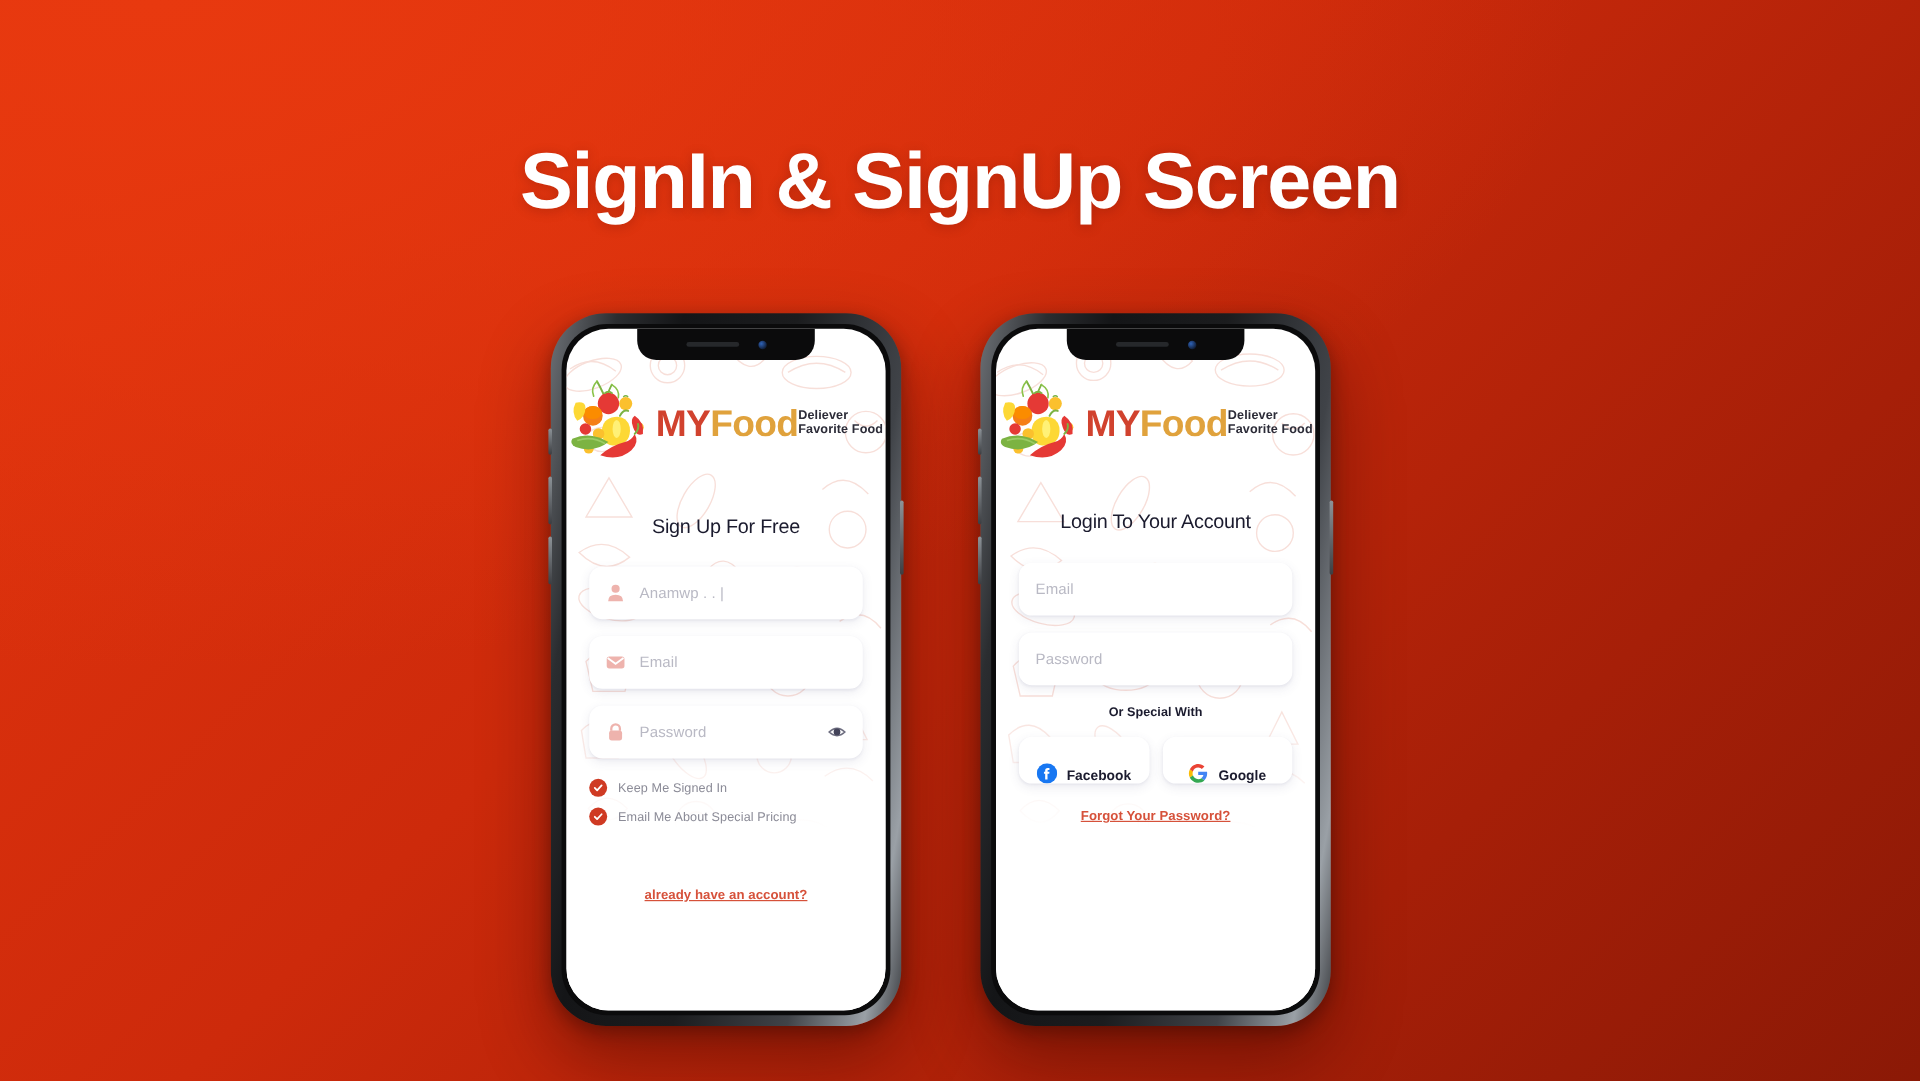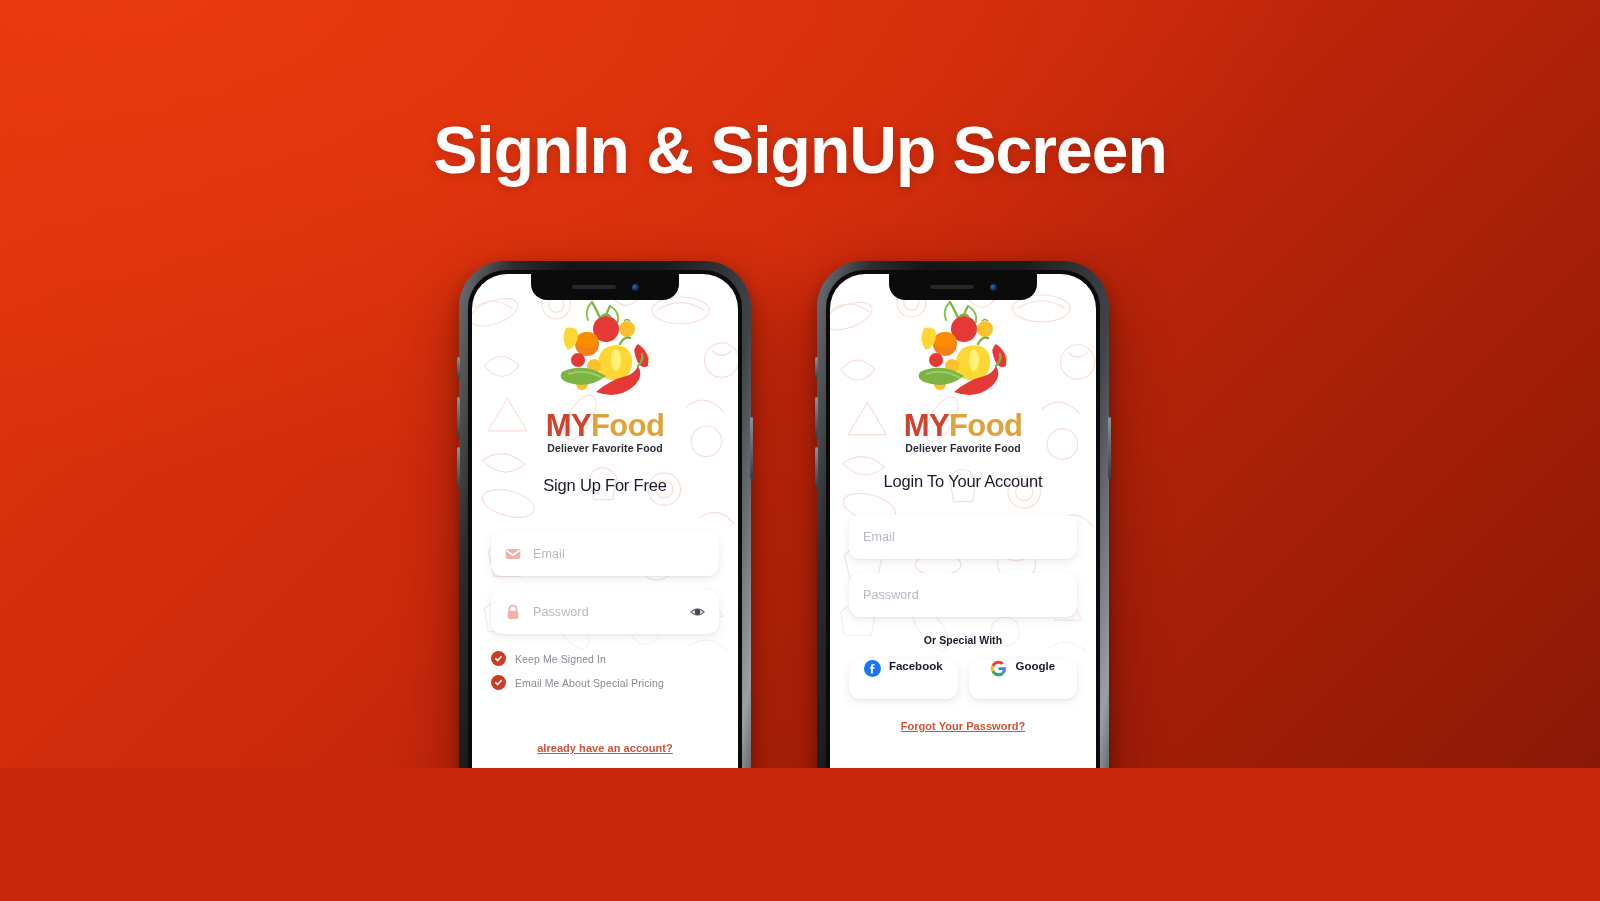--- a/index.html
+++ b/index.html
@@ -8,21 +8,21 @@
     width: 1600px;
     height: 901px;
     overflow: hidden;
     font-family: "Liberation Sans", sans-serif;
     background: #c8290c;
   }
 
   .stage {
     position: relative;
     width: 1600px;
-    height: 768px;
+    height: 901px;
     background:
       radial-gradient(120% 100% at 8% 0%, #e8390f 0%, rgba(232,57,15,0) 62%),
       linear-gradient(135deg, #e4350e 0%, #cd2a0b 42%, #a61f08 76%, #8b1906 100%);
     overflow: hidden;
     padding-left: 44px;
   }
 
   
   .page-title {
     position: absolute;
@@ -130,21 +130,21 @@
     z-index: 5;
     width: 100%;
     height: 100%;
     padding: 0 19px;
     display: flex;
     flex-direction: column;
     align-items: center;
   }
 
   
-  .logo-wrap { margin-top: 22px; display:flex; flex-direction:column; align-items:center; }
+  .logo-wrap { margin-top: 22px; display:flex; flex-direction:row; align-items:center; }
   .logo-art { width: 118px; height: 112px; display:block; }
   .logo-word {
     margin-top: 1px;
     font-size: 31px;
     font-weight: bold;
     letter-spacing: -0.6px;
     line-height: 34px;
   }
   .logo-word .my { color: #d1422e; }
   .logo-word .food { color: #e0a23c; }
@@ -253,21 +253,21 @@
     display: flex;
     gap: 11px;
   }
   .social-btn {
     flex: 1;
     height: 39px;
     border-radius: 11px;
     background: #ffffff;
     box-shadow: 0 3px 9px rgba(70,70,120,0.11), 0 1px 2px rgba(70,70,120,0.06);
     display: flex;
-    align-items: flex-start;
+    align-items: flex-end;
     justify-content: center;
     gap: 8px;
     cursor: pointer;
   }
   .social-btn .s-icon { width: 17px; height: 17px; flex: 0 0 17px; display:block; }
   .social-btn .s-label {
     font-size: 11.5px;
     font-weight: bold;
     color: #1b1b2e;
   }
@@ -383,20 +383,27 @@
               <path d="M92 70 q6 -6 4 -12" stroke="#7cb342" stroke-width="2.4" fill="none" stroke-linecap="round"></path>
             </svg>
             <div class="logo-word"><span class="my">MY</span><span class="food">Food</span></div>
             <div class="logo-tag">Deliever Favorite Food</div>
           </div>
 
           <div class="sp" style="height:22px"></div>
           <div class="form-title">Sign Up For Free</div>
 
           <div class="sp" style="height:23px"></div>
+          <div class="field">
+            <svg class="f-icon" viewBox="0 0 16 16">
+              <circle cx="8" cy="4.6" r="3.4" fill="#eeb3ad"></circle>
+              <path d="M1.8 15 q0 -5.4 6.2 -5.4 q6.2 0 6.2 5.4z" fill="#eeb3ad"></path>
+            </svg>
+            <span class="f-text">Anamwp . . |</span>
+          </div>
 
           <div class="sp" style="height:14px"></div>
           <div class="field">
             <svg class="f-icon" viewBox="0 0 16 16">
               <rect x="0.6" y="3" width="14.8" height="10" rx="2.2" fill="#eeb3ad"></rect>
               <path d="M1.4 4.4 L8 9.2 L14.6 4.4" stroke="#ffffff" stroke-width="1.5" fill="none"></path>
             </svg>
             <span class="f-text">Email</span>
           </div>
 

